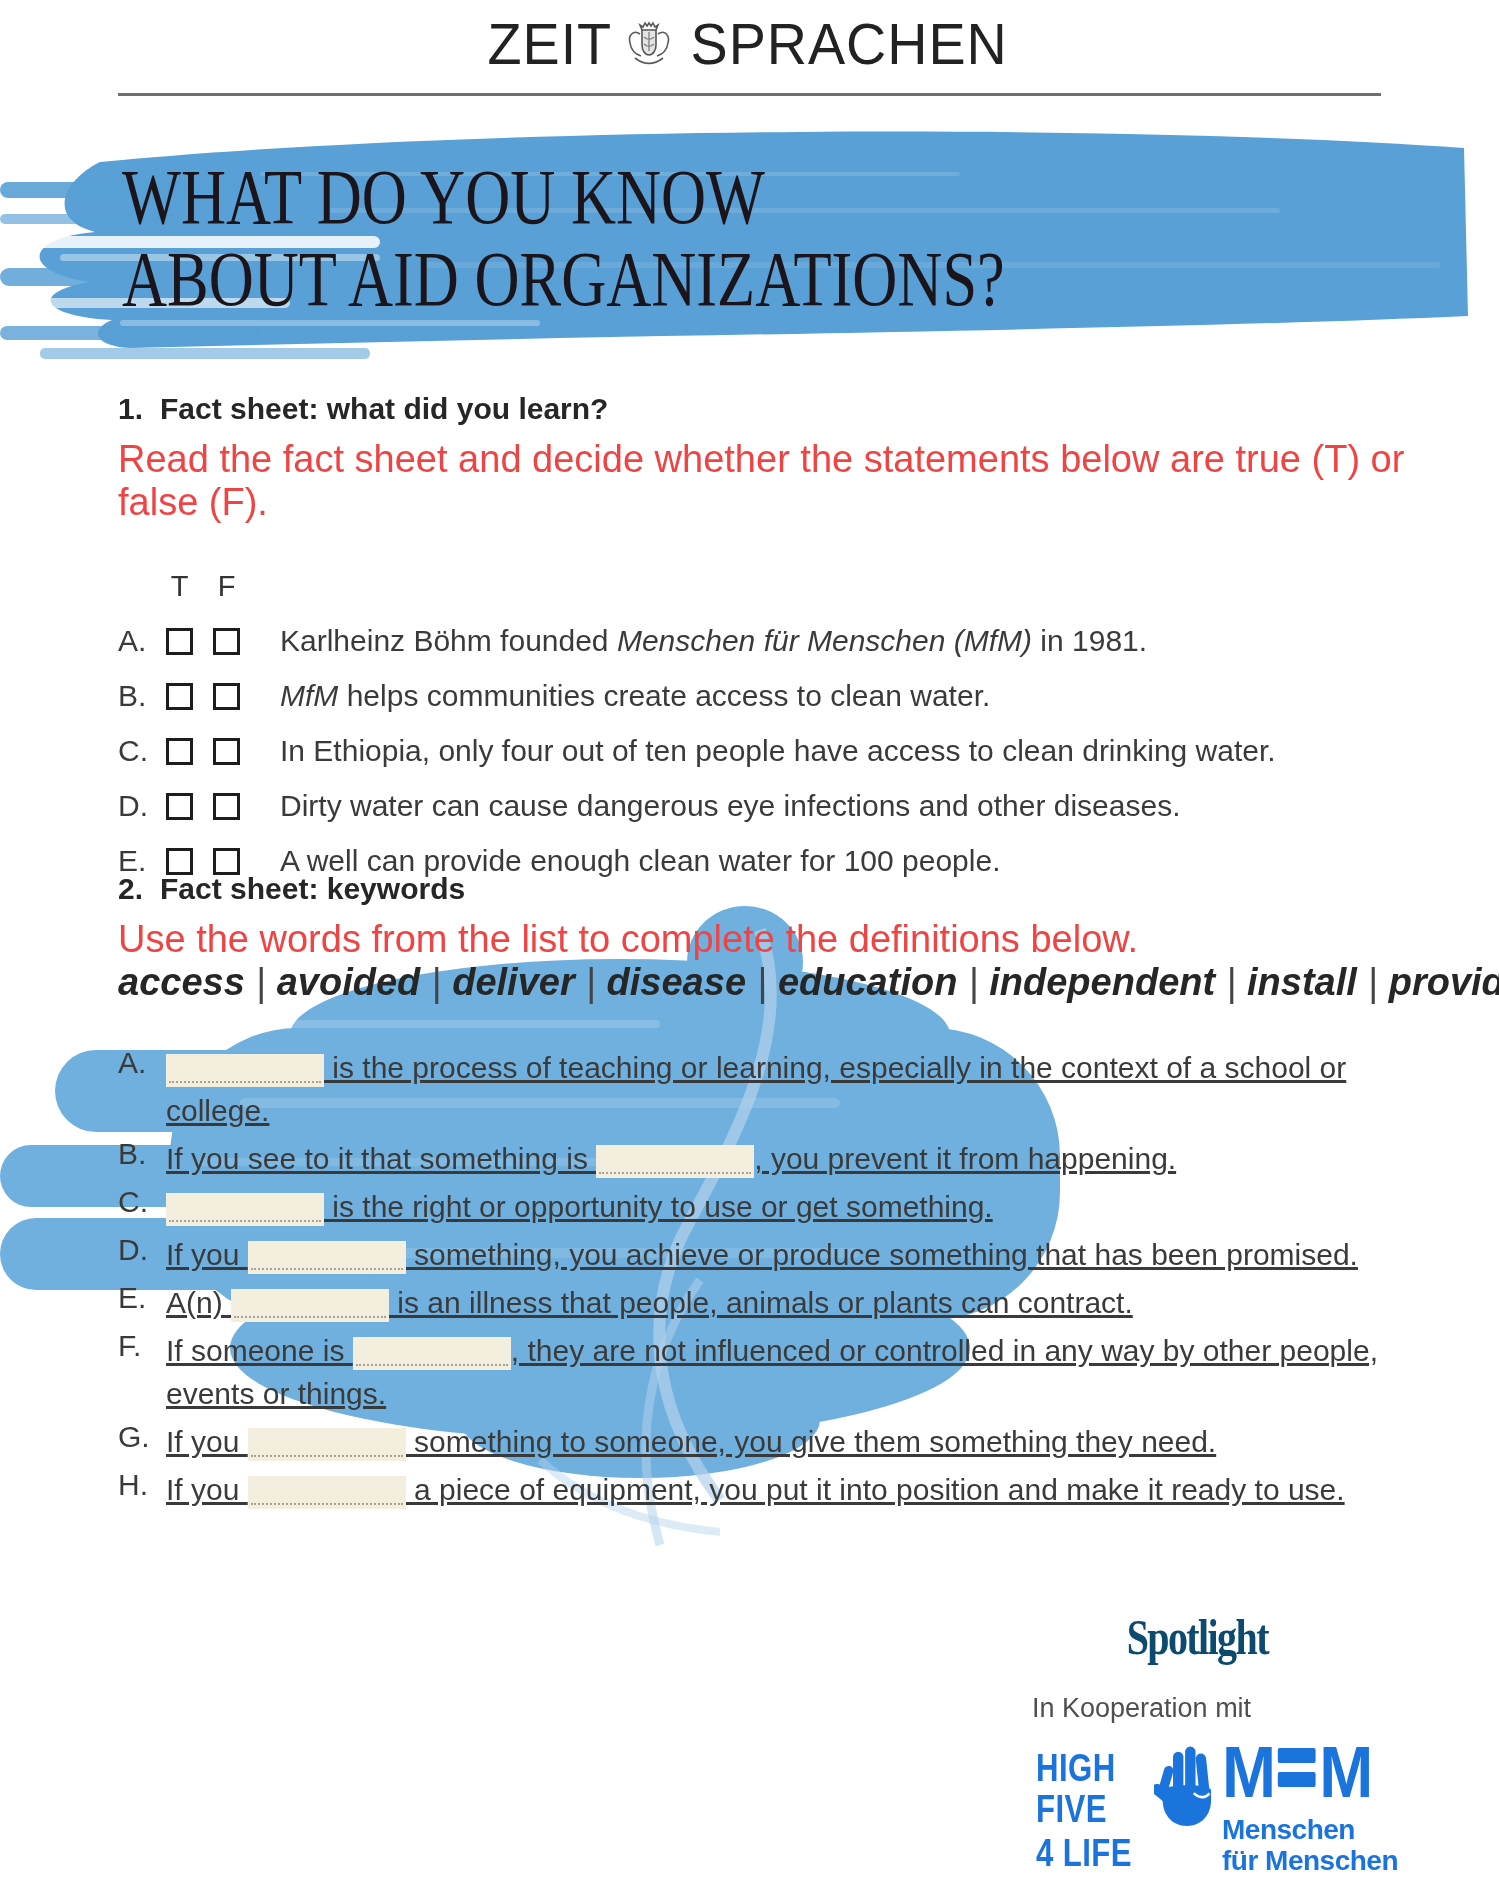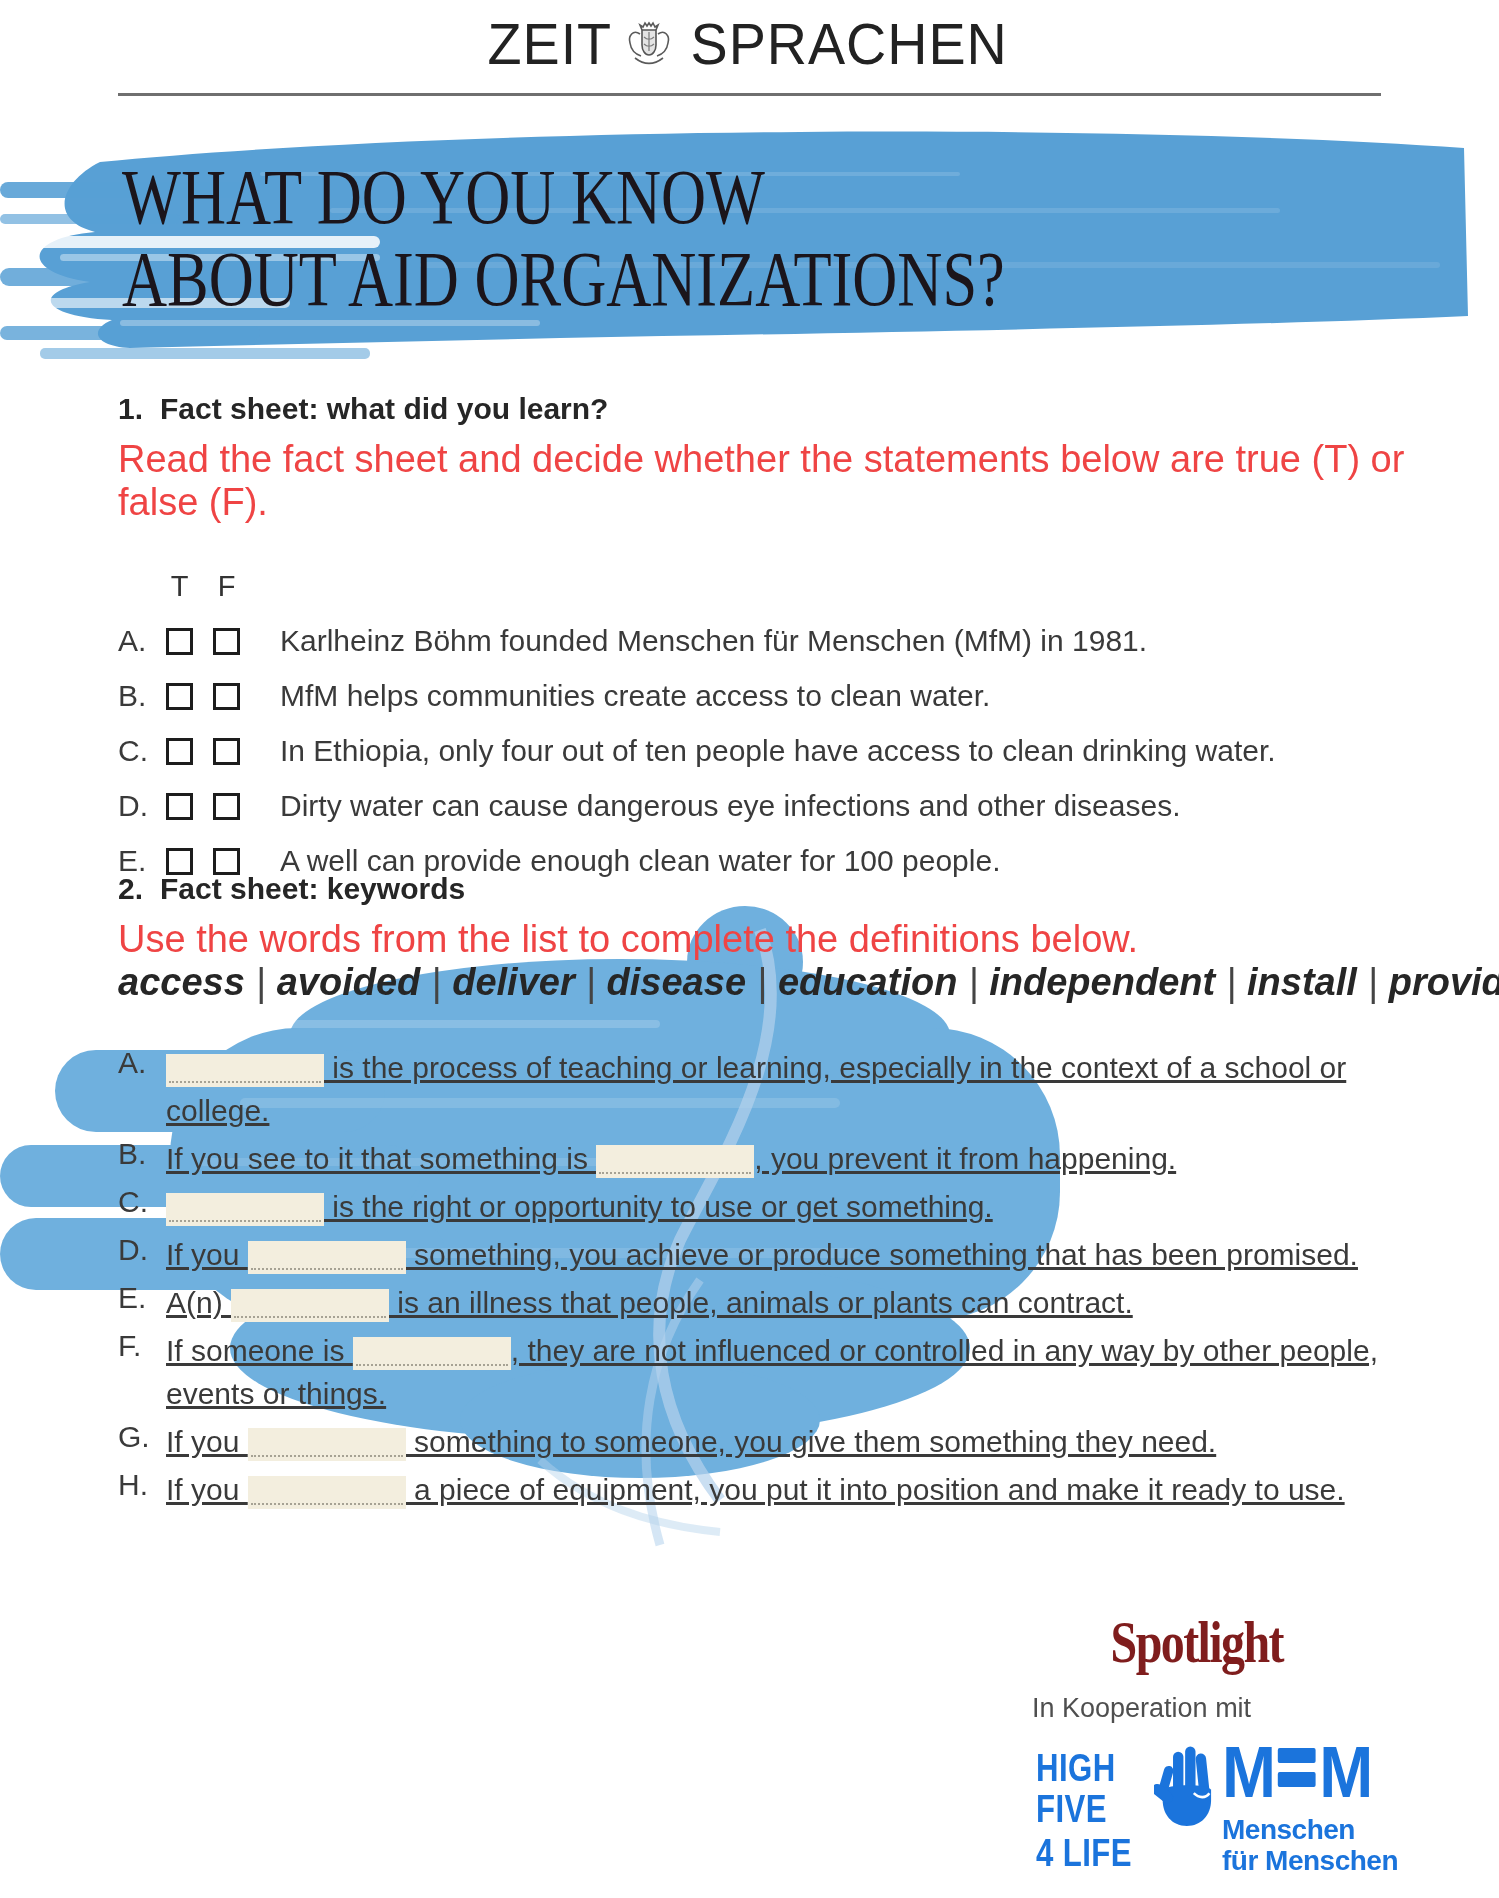--- a/index.html
+++ b/index.html
@@ -31,41 +31,41 @@
   
   .tf-header{margin-top:46px;padding-left:48px;display:flex;font-size:29px;color:#333;}
   .tf-header span{width:27px;text-align:center;margin-right:20px;}
   .tf-row{display:flex;align-items:center;margin-top:21px;}
   .row-label{width:48px;font-size:30px;color:#3a3a3a;flex:0 0 48px;}
   .cb{
     width:27px;height:27px;box-sizing:border-box;border:3px solid #1d1d1d;
     background:#fff;margin-right:20px;flex:0 0 27px;
   }
   .stmt{font-size:30px;margin-left:20px;white-space:nowrap;}
-  .it{}
+  .it{font-style:italic;}
   
   .word-list{font-size:38px;font-weight:bold;font-style:italic;color:#262626;}
   .word-list .sep{font-weight:400;margin:0 11px;color:#444;}
   .def-rows{margin-top:42px;}
   .def-row{display:flex;margin-bottom:5px;font-size:30px;}
   .def-body{flex:1;line-height:43px;text-decoration:underline;}
   .blank{
     display:inline-block;width:158px;height:33px;background:#f3eede;
     vertical-align:-9px;position:relative;
   }
   .blank::after{
     content:"";position:absolute;left:3px;right:3px;bottom:4px;
     border-bottom:2px dotted #a6a294;
   }
   
   .blob{position:absolute;top:900px;left:0;width:1150px;height:740px;z-index:1;}
   
   .spotlight{
     position:absolute;top:1608px;left:1032px;width:330px;text-align:center;
-    font-family:"Liberation Serif",serif;font-weight:bold;font-size:60px;color:#7f1d1d;
+    font-family:"Liberation Serif",serif;font-weight:bold;font-size:50px;color:#0c4a6e;
     z-index:2;
   }
   .spotlight span{display:inline-block;transform:scaleX(.8);letter-spacing:-2px;}
   .koop{position:absolute;top:1693px;left:1032px;width:330px;text-align:left;
     font-size:27px;color:#4f4f4f;z-index:2;}
   .highfive{position:absolute;top:1748px;left:1036px;width:220px;color:#1b74dc;z-index:2;}
   .hf-lines{font-weight:bold;font-size:38px;line-height:41px;letter-spacing:.5px;
     transform:scaleX(.82);transform-origin:left top;white-space:nowrap;}
   .hf-line3{margin-top:3px;}
   .hand{position:absolute;left:118px;top:-6px;}

